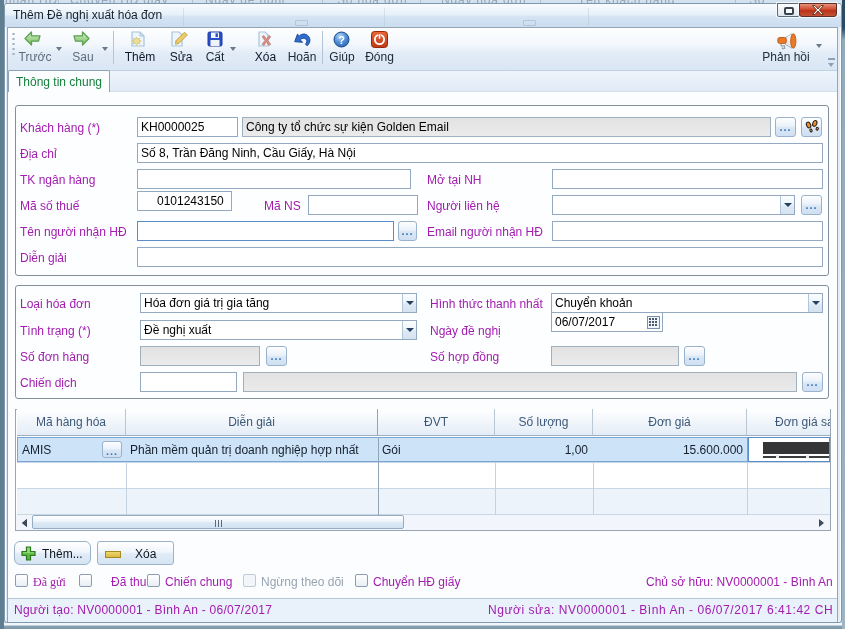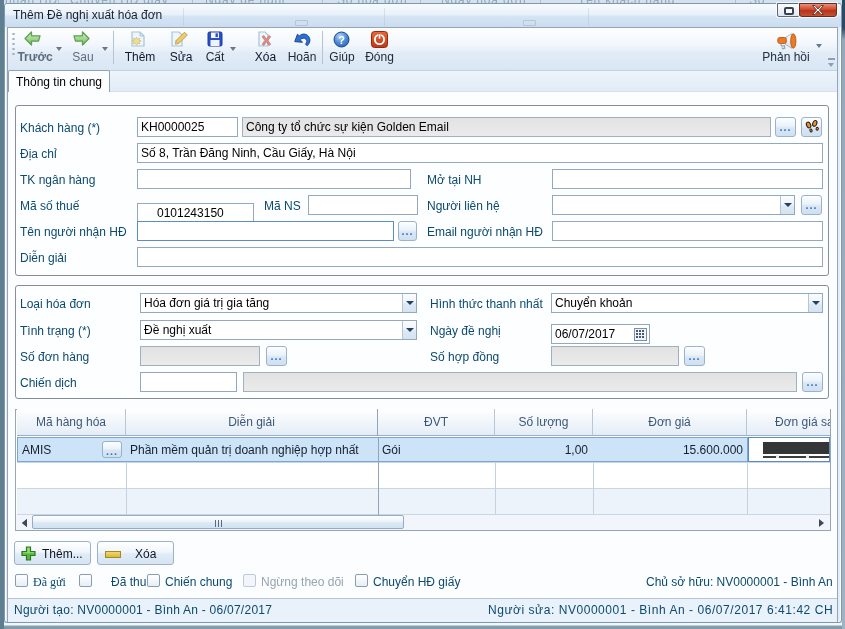--- a/index.html
+++ b/index.html
@@ -22,29 +22,29 @@
 
 #toolbar { left:8px; top:28px; width:829px; height:43px; background:linear-gradient(#fefeff,#f2f7fc 40%,#e2ecf7 60%,#d9e6f4); border-bottom:1px solid #c3d2e2; }
 .grip { left:12px; top:32px; width:3px; height:26px; background-image:radial-gradient(circle at 1.5px 2px, #9fb0c2 1px, transparent 1.3px); background-size:3px 5px; }
 .tbtn { position:absolute; top:31px; text-align:center; color:#1c2735; }
 .tbtn .txt { position:absolute; top:19px; left:0; right:0; font-size:12px; }
 .tbtn.dis .txt { color:#0f172a; }
 .tsep { position:absolute; top:31px; width:1px; height:33px; background:#b4c4d6; }
 .dd { position:absolute; width:0; height:0; border-left:3px solid transparent; border-right:3px solid transparent; border-top:4px solid #68798c; }
 
 #tabstrip { left:8px; top:71px; width:829px; height:21px; background:linear-gradient(#eef4fb,#e0ebf7); border-bottom:1px solid #d4e0ec; }
-#tab1 { left:8px; top:70px; width:102px; height:23px; background:#fcfdff; border:1px solid #8fa2b6; border-bottom:none; border-radius:2px 2px 0 0; color:#000000; text-align:center; line-height:22px; }
+#tab1 { left:8px; top:70px; width:102px; height:23px; background:#fcfdff; border:1px solid #8fa2b6; border-bottom:none; border-radius:2px 2px 0 0; color:#15803d; text-align:center; line-height:22px; }
 #tabline { left:8px; top:92px; width:829px; height:1px; background:#fcfdff; }
 
 #content { left:8px; top:93px; width:829px; height:505px; background:#fbfdfe; }
 
 .panel { position:absolute; background:#fdfeff; border:1px solid #848f9b; border-radius:3px; }
 #panel1 { left:15px; top:105px; width:814px; height:171px; }
 #panel2 { left:15px; top:285px; width:814px; height:114px; }
-.lbl { position:absolute; color:#0c4a6e; }
+.lbl { position:absolute; color:#a21caf; }
 .inp { position:absolute; height:20px; background:#fff; border:1px solid #94a9c0; font-family:"Liberation Sans", sans-serif; font-size:12px; color:#000; padding:0 3px; line-height:18px; overflow:hidden; white-space:nowrap; }
 .inp.gray { background:linear-gradient(#e2e2e2,#ebebeb); border-color:#9fb0bf; }
 .mbtn { position:absolute; height:20px; background:linear-gradient(#fdfeff,#eaf2fa 45%,#d9e7f5 55%,#cfe0f2); border:1px solid #9cb2ca; border-radius:3px; text-align:center; }
 .dots { color:#3a76b8; font-weight:bold; font-size:11px; letter-spacing:1px; line-height:12px; }
 .combo .cdd { position:absolute; right:0px; top:0px; width:14px; height:18px; background:linear-gradient(#fbfdfe,#eef4fa 45%,#dde9f4 55%,#d5e3f1); border-left:1px solid #b2c6da; }
 .combo .cdd:after { content:""; position:absolute; left:3px; top:7px; width:0; height:0; border-left:4px solid transparent; border-right:4px solid transparent; border-top:4px solid #24425f; }
 
 #grid { left:15px; top:409px; width:816px; height:122px; background:#fff; border:1px solid #99a5b2; }
 .gh { position:absolute; top:409px; height:27px; background:linear-gradient(#ffffff,#f2f6fb 45%,#e4edf7); border-right:1px solid #b9c6d4; border-bottom:1px solid #9daebf; color:#3c5877; text-align:center; line-height:26px; overflow:hidden; }
 .gcell { position:absolute; font-size:12px; line-height:24px; overflow:hidden; white-space:nowrap; }
@@ -107,21 +107,21 @@
  <defs>
       <linearGradient id="ga" x1="0" y1="0" x2="0" y2="1">
         <stop offset="0" stop-color="#e2f5d8"></stop>
         <stop offset="0.45" stop-color="#a8d896"></stop>
         <stop offset="1" stop-color="#7cc068"></stop>
       </linearGradient>
     </defs>
  <path d="M7.5 1 L7.5 4.8 L16 4.8 L14.5 10.2 L7.5 10.2 L7.5 14 L1 7.5 Z" fill="url(#ga)" stroke="#5ca050" stroke-width="1.3" stroke-linejoin="round"></path>
 </svg>
 <div class="tbtn" style="left:16px; width:38px;">
-    <div class="txt" style="color:#5d6c7c;font-weight:bold;">Trước</div>
+    <div class="txt" style="color:#5d6c7c;">Trước</div>
   </div>
 <div class="dd" style="left:56px; top:47px;"></div>
 <svg class="abs" style="left:72px; top:31px;" width="18" height="16" viewBox="0 0 18 16">
  <path d="M10.5 1 L10.5 4.8 L2 4.8 L3.5 10.2 L10.5 10.2 L10.5 14 L17 7.5 Z" fill="url(#ga)" stroke="#5ca050" stroke-width="1.3" stroke-linejoin="round"></path>
 </svg>
 <div class="tbtn" style="left:64px; width:38px;">
     <div class="txt" style="color:#5d6c7c;">Sau</div>
   </div>
 <div class="dd" style="left:102px; top:47px;"></div>
 <div class="tsep" style="left:113px;"></div>
@@ -238,21 +238,21 @@
 
 <div class="lbl" style="left:20px; top:147px;">Địa chỉ</div>
 <div class="inp" style="left:137px; top:143px; width:686px;">Số 8, Trần Đăng Ninh, Cầu Giấy, Hà Nội</div>
 
 <div class="lbl" style="left:20px; top:173px;">TK ngân hàng</div>
 <div class="inp" style="left:137px; top:169px; width:274px;"></div>
 <div class="lbl" style="left:427px; top:173px;">Mở tại NH</div>
 <div class="inp" style="left:552px; top:169px; width:271px;"></div>
 
 <div class="lbl" style="left:20px; top:199px;">Mã số thuế</div>
-<div class="inp" style="left:137px; top:203px; width:117px;padding-left:19px;">0101243150</div>
+<div class="inp" style="left:137px; top:191px; width:95px;padding-left:19px;">0101243150</div>
 <div class="lbl" style="left:264px; top:199px;">Mã NS</div>
 <div class="inp" style="left:308px; top:195px; width:110px;"></div>
 <div class="lbl" style="left:427px; top:199px;">Người liên hệ</div>
 <div class="inp combo" style="left:552px; top:195px; width:243px;">
       <div class="cdd"></div>
     </div>
 <div class="mbtn" style="left:801px; top:195px; width:21px;">
       <div class="dots" style="margin-top:3px;">...</div>
     </div>
 
@@ -268,21 +268,21 @@
 <div class="inp" style="left:137px; top:247px; width:686px;"></div>
 
 <div class="lbl" style="left:20px; top:297px;">Loại hóa đơn</div>
 <div class="inp combo" style="left:140px; top:293px; width:277px;">Hóa đơn giá trị gia tăng<div class="cdd"></div></div>
 <div class="lbl" style="left:430px; top:297px;">Hình thức thanh nhất</div>
 <div class="inp combo" style="left:551px; top:293px; width:272px;">Chuyển khoản<div class="cdd"></div></div>
 
 <div class="lbl" style="left:20px; top:324px;">Tình trạng (*)</div>
 <div class="inp combo" style="left:140px; top:320px; width:277px;">Đề nghị xuất<div class="cdd"></div></div>
 <div class="lbl" style="left:430px; top:324px;">Ngày đề nghị</div>
-<div class="inp" style="left:551px; top:324px; width:99px;">06/07/2017
+<div class="inp" style="left:551px; top:312px; width:112px;">06/07/2017
  <svg width="13" height="13" viewBox="0 0 13 13" style="position:absolute; right:2px; top:3px;">
   <rect x="0.5" y="0.5" width="12" height="12" fill="#eef4fa" stroke="#7a90a8"></rect>
   <g fill="#4a5a6e">
           <rect x="2" y="2" width="2" height="2"></rect>
           <rect x="5" y="2" width="2" height="2"></rect>
           <rect x="8" y="2" width="2" height="2"></rect>
           <rect x="2" y="5" width="2" height="2"></rect>
           <rect x="5" y="5" width="2" height="2"></rect>
           <rect x="8" y="5" width="2" height="2"></rect>
           <rect x="2" y="8" width="2" height="2"></rect>
@@ -354,21 +354,21 @@
  <div class="abs" id="hthumb">
   <div style="position:absolute; left:182px; top:4px; width:1px; height:7px; background:#5a6a7e;"></div>
   <div style="position:absolute; left:185px; top:4px; width:1px; height:7px; background:#5a6a7e;"></div>
   <div style="position:absolute; left:188px; top:4px; width:1px; height:7px; background:#5a6a7e;"></div>
  </div>
  <div class="sarr" style="right:6px; top:4px; border-left:5px solid #3c4a5a;"></div>
 </div>
 </div>
 
 <div id="bottom-content">
-<div class="bbtn" style="left:14px; width:77px;">
+<div class="bbtn" style="left:14px; width:77px;border-radius:6px;">
  <svg width="15" height="15" viewBox="0 0 15 15" style="position:absolute; left:6px; top:4px;">
   <path d="M5.5 1 L9.5 1 L9.5 5.5 L14 5.5 L14 9.5 L9.5 9.5 L9.5 14 L5.5 14 L5.5 9.5 L1 9.5 L1 5.5 L5.5 5.5 Z" fill="#58b840" stroke="#2e7820" stroke-width="1.2"></path>
   <path d="M6.2 1.8 L8.8 1.8 L8.8 6.2 L13.2 6.2 L13.2 7.2 L2 7.2 L2 6.2 L6.2 6.2 Z" fill="#9ade80" opacity="0.9"></path>
  </svg>
  <div style="position:absolute; left:27px; top:5px;">Thêm...</div>
 </div>
 <div class="bbtn" style="left:97px; width:77px;">
  <div style="position:absolute; left:7px; top:9px; width:16px; height:7px; background:linear-gradient(#f0d870,#d8b840); border:1px solid #a88820;"></div>
  <div style="position:absolute; left:37px; top:5px;">Xóa</div>
 </div>

